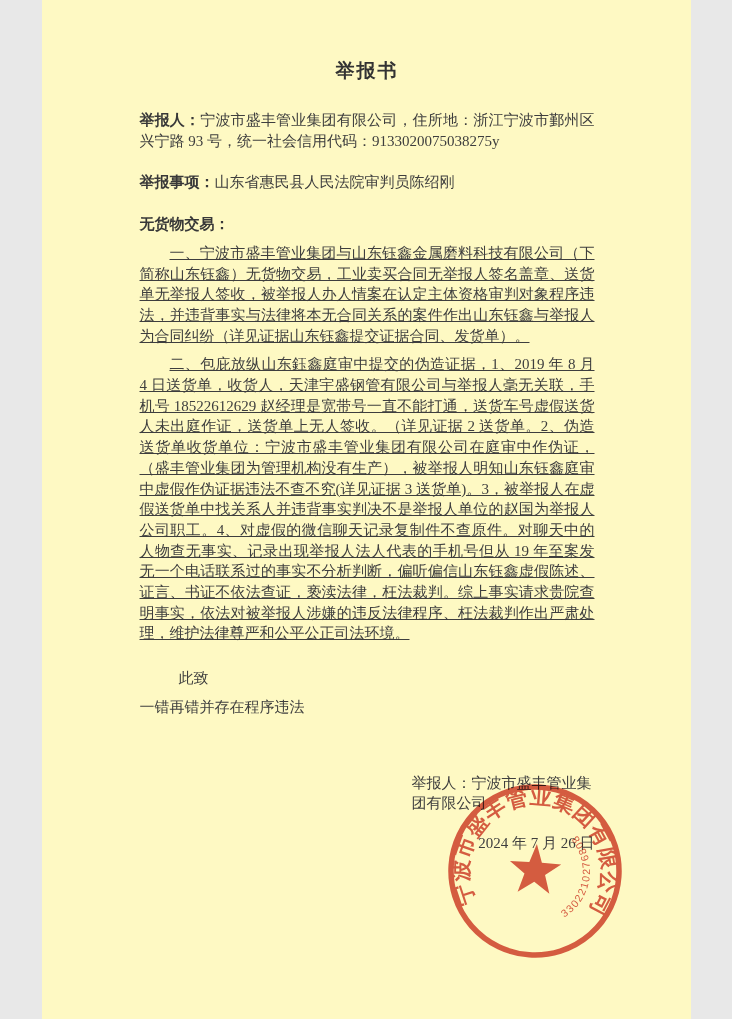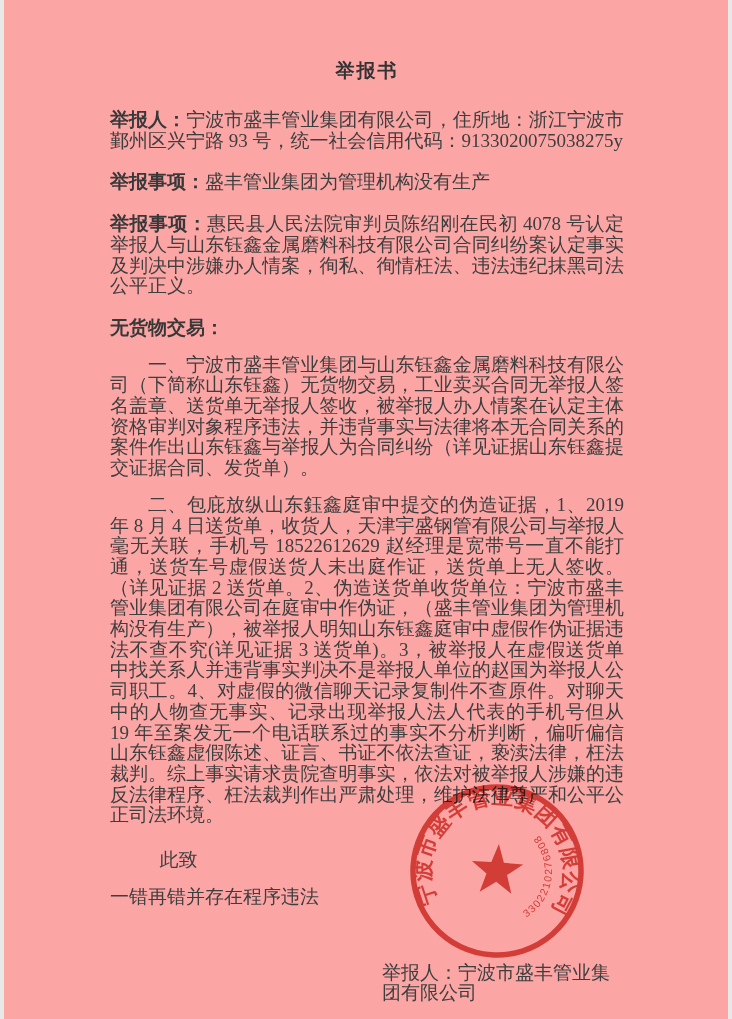--- a/index.html
+++ b/index.html
@@ -1,44 +1,44 @@
 <!DOCTYPE html>
 <html lang="zh"><head>
 <meta charset="utf-8">
 <style>
   html,body{margin:0;padding:0;background:#e8e8e8;}
   .page{
     position:relative;
-    width:724px;height:1019px;
+    width:649px;height:1019px;
     margin:0 auto;
-    background:#fca5a5;
+    background:#fef9c3;
     font-family:"Liberation Serif","DejaVu Serif",serif;
     color:#3e3e3e;
     overflow:hidden;
   }
   .doc{
     padding:58px 88px 0 90px;
   }
   .doc-title{
     text-align:center;
     font-size:19px;
     font-weight:bold;
     letter-spacing:2px;
     color:#333333;
     margin:0 0 26px 0;
   }
   p{
-    margin:16px;
-    font-size:19px;
+    margin:8px;
+    font-size:15px;
     line-height:20.7px;
     text-align:justify;
   }
   .block{margin-bottom:21px;}
   .lbl{font-weight:bold;color:#383838;}
-  .fact{text-indent:2em;margin-bottom:0;}
+  .fact{text-indent:2em;margin-bottom:0;text-decoration:underline;}
   .salute{margin-top:24px;padding-left:2.6em;}
   .addressee{margin-top:7px;}
   .sig-line{margin-top:55px;padding-left:272px;text-align:left;}
   .date-line{margin-top:19px;padding-left:335px;text-align:right;}
   .seal{
     position:absolute;
     left:402px;top:780px;
     width:182px;height:182px;
     mix-blend-mode:multiply;
     opacity:.88;
@@ -48,23 +48,22 @@
 </head>
 <body>
 
 <div class="page">
   <div class="doc">
 
     <h1 class="doc-title">举报书</h1>
 
     <p class="block"><span class="lbl">举报人：</span><span>宁波市盛丰管业集团有限公司，住所地：浙江宁波市鄞州区兴宁路 93 号，统一社会信用代码：9133020075038275y</span></p>
 
-    <p class="block"><span class="lbl">举报事项：</span><span>盛丰管业集团为管理机构没有生产</span></p>
+    <p class="block"><span class="lbl">举报事项：</span><span>山东省惠民县人民法院审判员陈绍刚</span></p>
 
-    <p class="block"><span class="lbl">举报事项：</span><span>惠民县人民法院审判员陈绍刚在民初 4078 号认定举报人与山东钰鑫金属磨料科技有限公司合同纠纷案认定事实及判决中涉嫌办人情案，徇私、徇情枉法、违法违纪抹黑司法公平正义。</span></p>
 
     <p><span class="lbl">无货物交易：</span></p>
 
     <p class="fact">一、宁波市盛丰管业集团与山东钰鑫金属磨料科技有限公司（下简称山东钰鑫）无货物交易，工业卖买合同无举报人签名盖章、送货单无举报人签收，被举报人办人情案在认定主体资格审判对象程序违法，并违背事实与法律将本无合同关系的案件作出山东钰鑫与举报人为合同纠纷（详见证据山东钰鑫提交证据合同、发货单）。</p>
     <p class="fact">二、包庇放纵山东鈺鑫庭审中提交的伪造证据，1、2019 年 8 月 4 日送货单，收货人，天津宇盛钢管有限公司与举报人毫无关联，手机号 18522612629 赵经理是宽带号一直不能打通，送货车号虚假送货人未出庭作证，送货单上无人签收。（详见证据 2 送货单。2、伪造送货单收货单位：宁波市盛丰管业集团有限公司在庭审中作伪证，（盛丰管业集团为管理机构没有生产），被举报人明知山东钰鑫庭审中虚假作伪证据违法不查不究(详见证据 3 送货单)。3，被举报人在虚假送货单中找关系人并违背事实判决不是举报人单位的赵国为举报人公司职工。4、对虚假的微信聊天记录复制件不查原件。对聊天中的人物查无事实、记录出现举报人法人代表的手机号但从 19 年至案发无一个电话联系过的事实不分析判断，偏听偏信山东钰鑫虚假陈述、证言、书证不依法查证，亵渎法律，枉法裁判。综上事实请求贵院查明事实，依法对被举报人涉嫌的违反法律程序、枉法裁判作出严肃处理，维护法律尊严和公平公正司法环境。</p>
 
     <p class="salute">此致</p>
     <p class="addressee">一错再错并存在程序违法</p>
 
     <p class="sig-line"><span>举报人：</span><span>宁波市盛丰管业集团有限公司</span></p>

